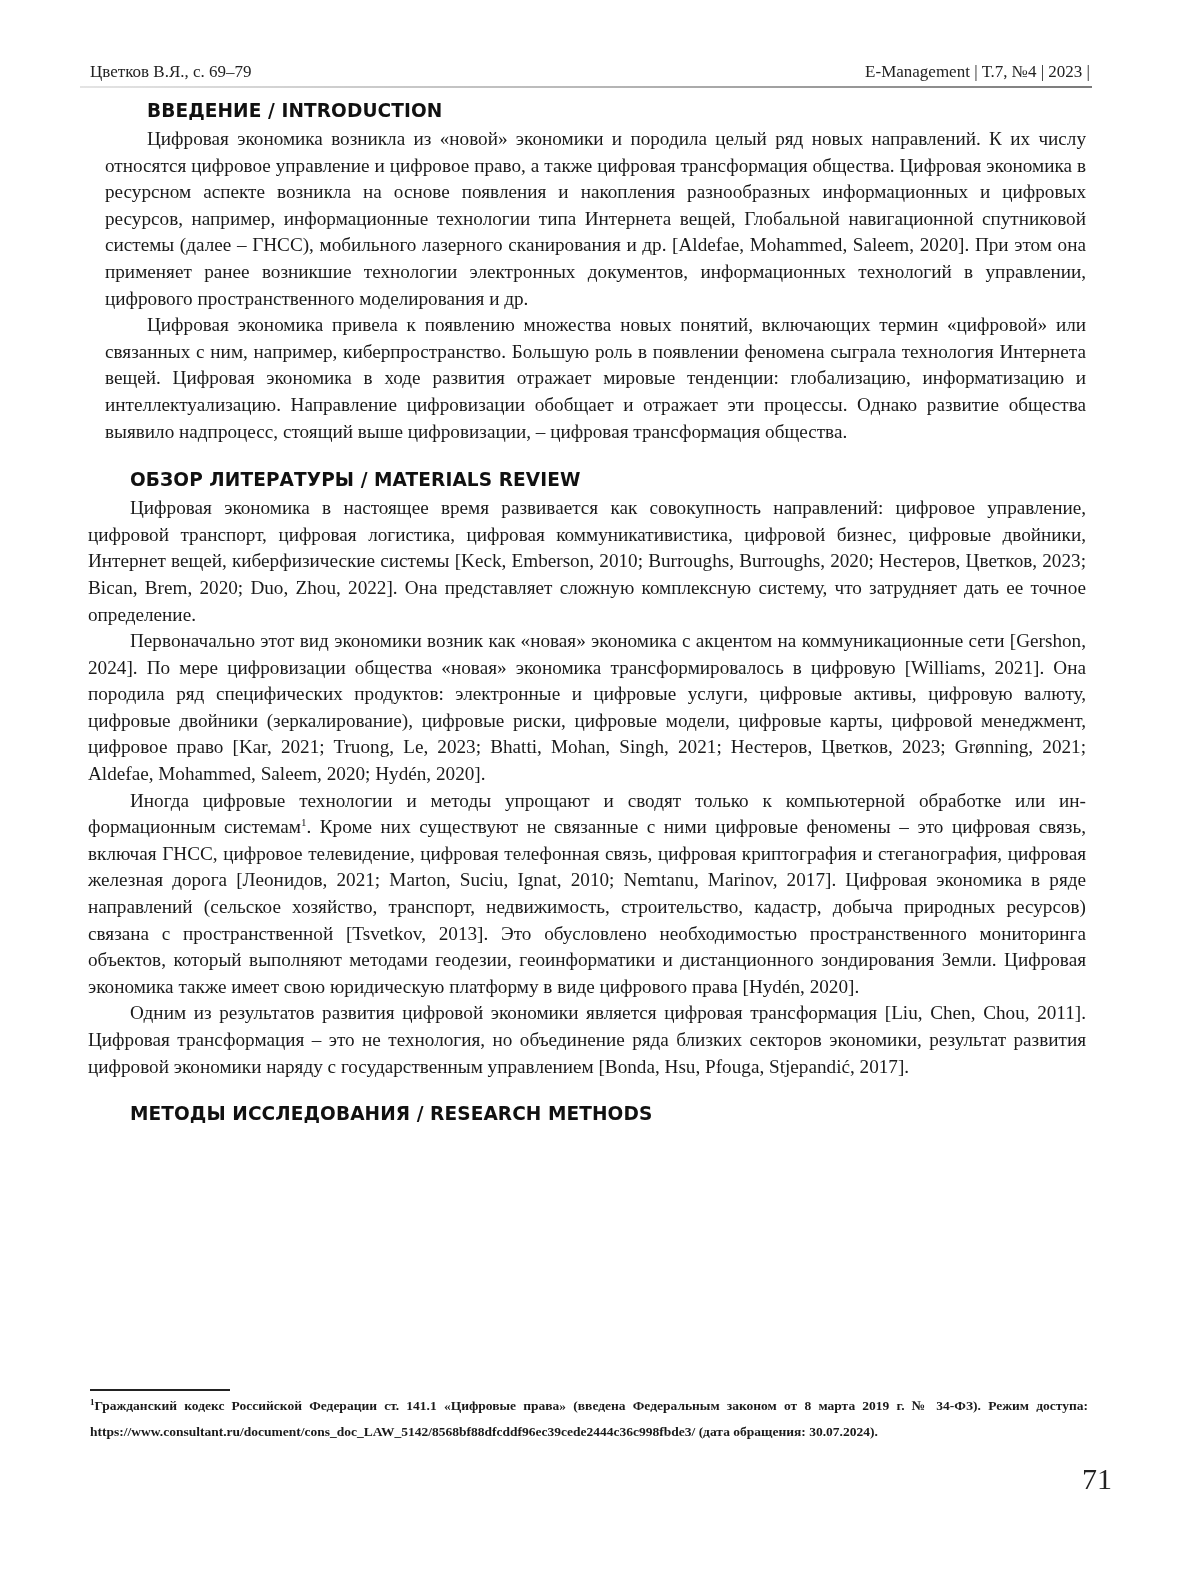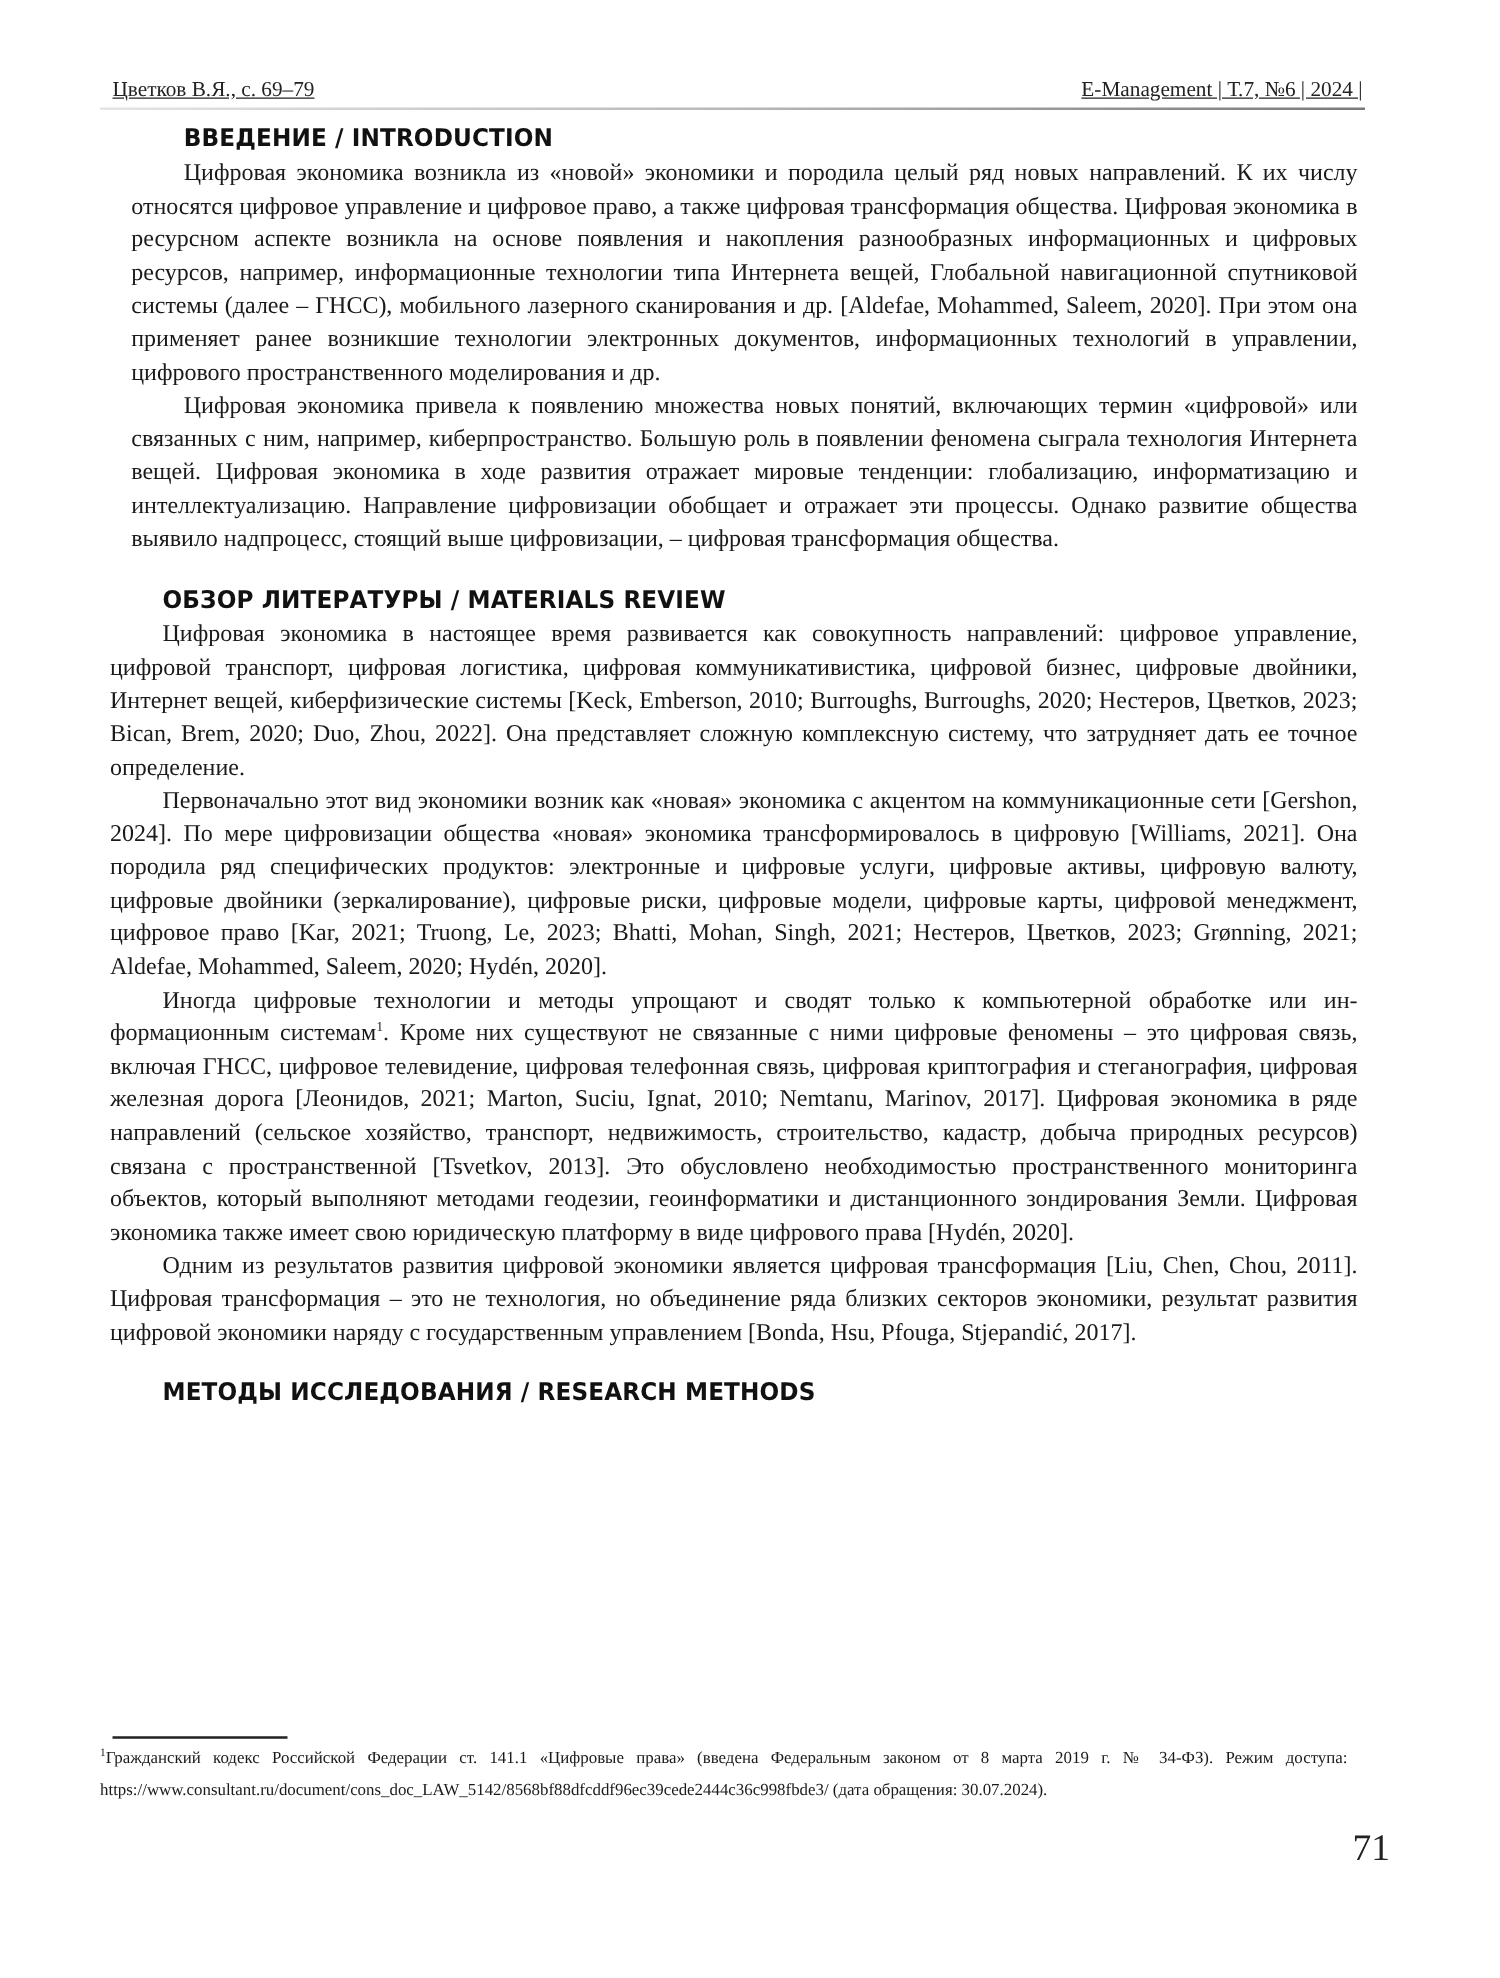--- a/index.html
+++ b/index.html
@@ -15,21 +15,20 @@
       position: absolute;
       left: 90px;
       top: 56px;
       width: 1000px;
       height: 26px;
       display: flex;
       justify-content: space-between;
       align-items: flex-end;
       font-size: 17px;
       color: #222;
-      text-decoration: underline;
     }
     .header-rule {
       position: absolute;
       left: 80px;
       top: 86px;
       width: 1012px;
       height: 2px;
       background: linear-gradient(to right, #e4e4e4 0%, #b8b8b8 50%, #7a7a7a 100%);
     }
     .content {
@@ -66,43 +65,44 @@
     .footnote-rule {
       position: absolute;
       left: 90px;
       top: 1389px;
       width: 140px;
       height: 1.5px;
       background: #222;
     }
     .footnotes {
       position: absolute;
-      left: 80px;
+      left: 90px;
       top: 1393px;
       width: 998px;
       font-size: 13.5px;
       line-height: 26px;
       text-align: justify;
       color: #1a1a1a;
+      font-weight: bold;
     }
     .fn-mark { font-size: 9px; vertical-align: super; line-height: 0; }
     .page-number {
       position: absolute;
       right: 88px;
       top: 1462px;
       font-size: 30px;
       color: #222;
     }
   </style>
 </head>
 <body>
 
 <div class="page-header">
   <span>Цветков В.Я., с. 69–79</span>
-  <span>E-Management | Т.7, №6 | 2024 |</span>
+  <span>E-Management | Т.7, №4 | 2023 |</span>
 </div>
 <div class="header-rule"></div>
 
 <div class="content">
 
   <section class="sec-intro">
     <h2 class="section-heading">ВВЕДЕНИЕ / INTRODUCTION</h2>
     <p class="para">Цифровая экономика возникла из «новой» экономики и породила целый ряд новых направлений. К их числу относятся цифровое управление и цифровое право, а также цифровая трансформация об­щества. Цифровая экономика в ресурсном аспекте возникла на основе появления и накопления разноо­бразных информационных и цифровых ресурсов, например, информационные технологии типа Интер­нета вещей, Глобальной навигационной спутниковой системы (далее – ГНСС), мобильного лазерного сканирования и др. [Aldefae, Mohammed, Saleem, 2020]. При этом она применяет ранее возникшие тех­нологии электронных документов, информационных технологий в управлении, цифрового простран­ственного моделирования и др.</p>
     <p class="para">Цифровая экономика привела к появлению множества новых понятий, включающих термин «цифро­вой» или связанных с ним, например, киберпространство. Большую роль в появлении феномена сыгра­ла технология Интернета вещей. Цифровая экономика в ходе развития отражает мировые тенденции: гло­бализацию, информатизацию и интеллектуализацию. Направление цифровизации обобщает и отражает эти процессы. Однако развитие общества выявило надпроцесс, стоящий выше цифровизации, – цифро­вая трансформация общества.</p>
   </section>

